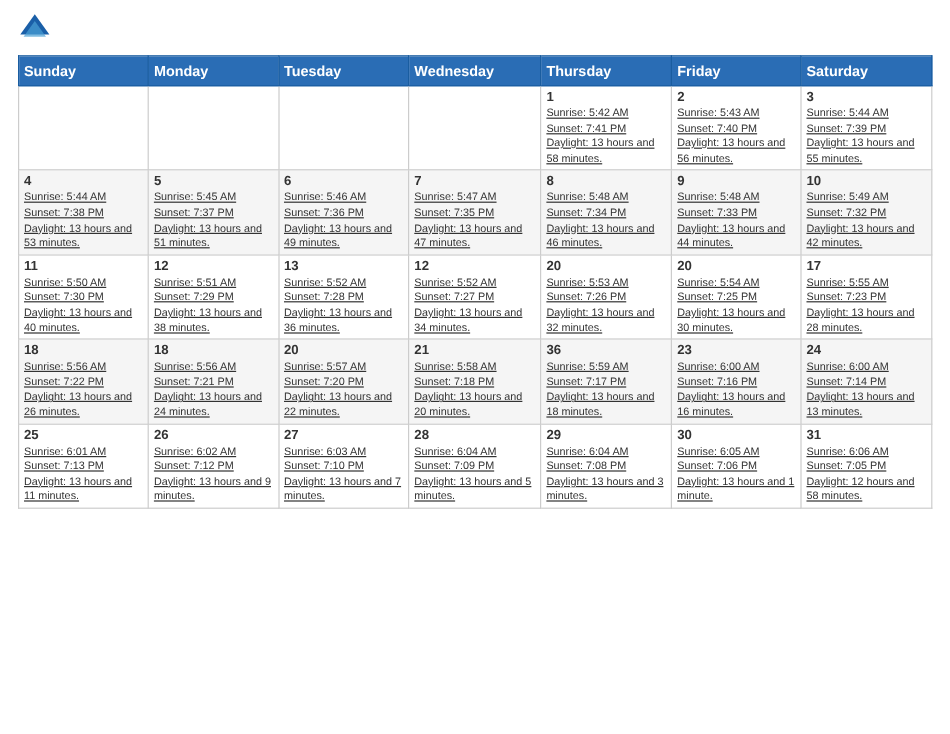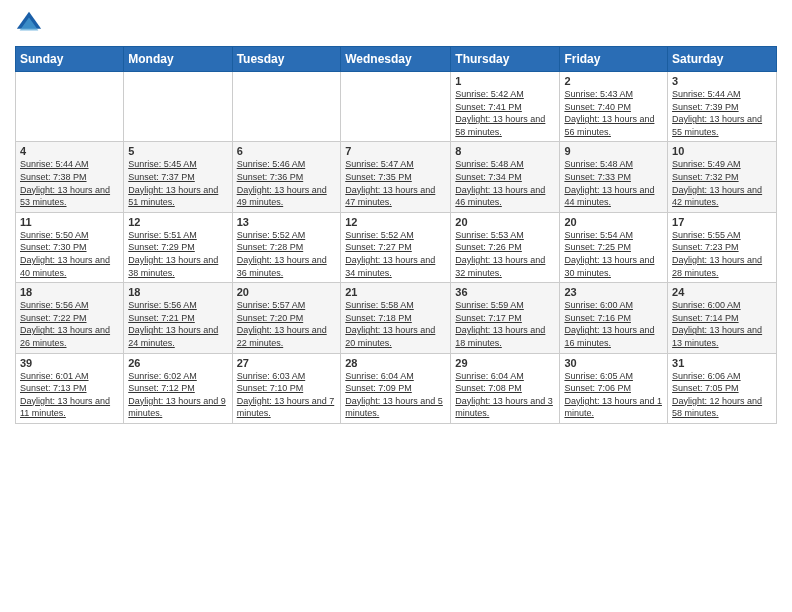--- a/index.html
+++ b/index.html
@@ -226,21 +226,21 @@
           <span class="day-number">23</span>
           <div class="day-info">Sunrise: 6:00 AM<br>Sunset: 7:16 PM<br>Daylight: 13 hours and 16 minutes.</div>
         </td>
         <td>
           <span class="day-number">24</span>
           <div class="day-info">Sunrise: 6:00 AM<br>Sunset: 7:14 PM<br>Daylight: 13 hours and 13 minutes.</div>
         </td>
       </tr>
       <tr>
         <td>
-          <span class="day-number">39</span>
+          <span class="day-number">25</span>
           <div class="day-info">Sunrise: 6:01 AM<br>Sunset: 7:13 PM<br>Daylight: 13 hours and 11 minutes.</div>
         </td>
         <td>
           <span class="day-number">26</span>
           <div class="day-info">Sunrise: 6:02 AM<br>Sunset: 7:12 PM<br>Daylight: 13 hours and 9 minutes.</div>
         </td>
         <td>
           <span class="day-number">27</span>
           <div class="day-info">Sunrise: 6:03 AM<br>Sunset: 7:10 PM<br>Daylight: 13 hours and 7 minutes.</div>
         </td>

